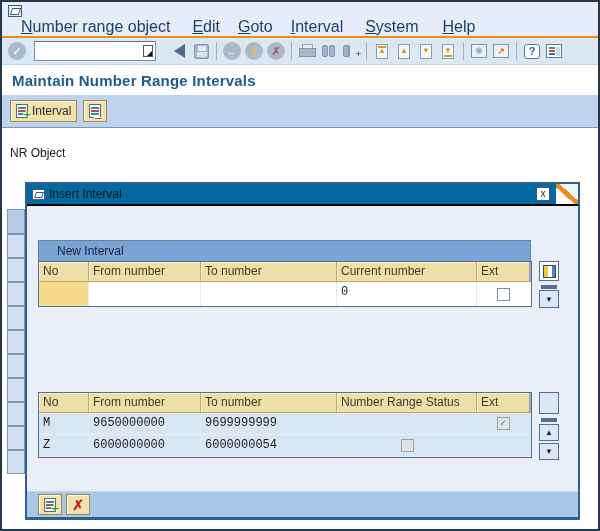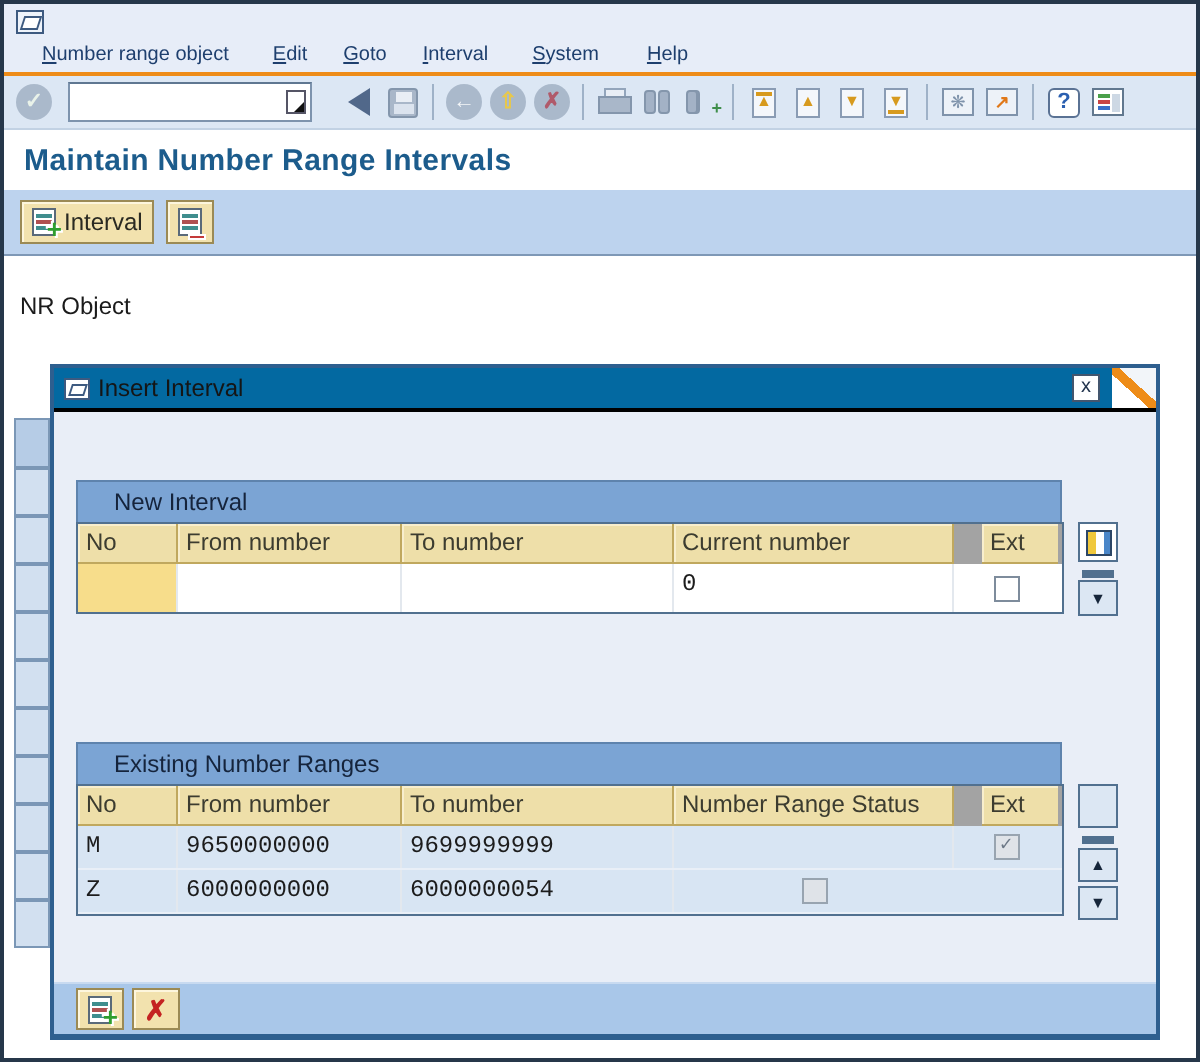--- a/index.html
+++ b/index.html
@@ -7,21 +7,21 @@
   body { font-family:"Liberation Sans", sans-serif; }
   #win {
     position:relative; width:600px; height:531px; background:#ffffff;
     border:2px solid #26374a; overflow:hidden;
   }
   
   .topstrip { position:absolute; left:0; top:0; width:100%; height:16px; background:#e7edf8; }
   .sapicon { position:absolute; left:6px; top:3px; width:14px; height:12px; border:1px solid #3d5a80; background:#eef3fa; }
   .sapicon::after { content:""; position:absolute; left:2px; top:2px; width:7px; height:5px; border:1px solid #3d5a80; transform:skewX(-18deg); background:#fff; }
   .menubar { position:absolute; left:0; top:16px; width:100%; height:18px; background:#e7edf8; display:flex; align-items:center; }
-  .menubar .mitem { color:#1e3f6e; font-size:10px; cursor:default; white-space:nowrap; }
+  .menubar .mitem { color:#1e3f6e; font-size:16px; cursor:default; white-space:nowrap; }
   .menubar .mitem .mn { text-decoration:underline; }
   .m0{margin-left:19px}.m1{margin-left:22px}.m2{margin-left:18px}.m3{margin-left:18px}.m4{margin-left:22px}.m5{margin-left:24px}
   .orangeline { position:absolute; left:0; top:34px; width:100%; height:2px; background:#ee8c18; }
   
   .toolbar { position:absolute; left:0; top:36px; width:100%; height:27px; background:#dce7f4; border-bottom:1px solid #c2d2e4; display:flex; align-items:center; }
   .tbtn { width:22px; height:22px; display:flex; align-items:center; justify-content:center; flex:0 0 auto; }
   .circ { width:18px; height:18px; border-radius:50%; background:#aab9cb; color:#f4f6f8; font-size:11px; line-height:18px; text-align:center; font-weight:bold; }
   .tsep { width:1px; height:18px; background:#9fb2c8; margin:0 4px; flex:0 0 auto; }
   .cmdwrap { position:relative; margin-left:6px; flex:0 0 auto; }
   .cmdfield { width:122px; height:20px; border:1px solid #7d93ad; border-top-color:#5f7791; background:#fff; font-size:11px; padding:1px 16px 1px 3px; font-family:"Liberation Sans",sans-serif; }
@@ -74,21 +74,21 @@
       background:linear-gradient(to top right, #ffffff 42%, #ee8c18 42%, #ee8c18 58%, #f2f5f9 58%); }
   .dticon { width:13px; height:11px; border:1px solid #3d5a80; background:#fff; margin-left:5px; position:relative; flex:0 0 auto; }
   .dticon::after { content:""; position:absolute; left:2px; top:2px; width:6px; height:4px; border:1px solid #3d5a80; transform:skewX(-18deg); }
   .dtitle span { font-size:12px; color:#151515; margin-left:4px; }
   .dclose { position:absolute; right:28px; top:3px; width:14px; height:14px; border:1px solid #43566e; background:#fff; color:#22344e; font-size:10px; line-height:12px; text-align:center; cursor:default; }
   .dbody { position:absolute; left:0; top:24px; right:0; bottom:0; }
   .grphead { position:absolute; height:21px; background:#7ba4d4; color:#15243c; font-size:12px; line-height:21px; padding-left:18px; border:1px solid #5e83ad; border-bottom:none; }
   .tbl { position:absolute; border:1px solid #51708f; background:#a3a3a3; }
   .thr { display:grid; grid-template-columns:50px 112px 136px 140px 52px; height:20px; }
   .thr .th { background:#eedfa9; border-right:1px solid #c0a85e; border-bottom:1px solid #c0a85e; box-shadow:inset 1px 1px 0 #f8eecd; font-size:12px; color:#3c3c30; line-height:19px; padding-left:4px; overflow:hidden; white-space:nowrap; }
-  .thr .th:last-child { border-right:none;margin-left:14px; }
+  .thr .th:last-child { border-right:none; }
   .tdr { display:grid; grid-template-columns:50px 112px 136px 140px 52px; }
   .tdr .td { font-family:"Liberation Mono", monospace; font-size:12px; color:#1c1c1c; padding:3px 0 0 4px; border-right:1px solid #e3e8ee; overflow:hidden; white-space:nowrap; }
   .tdr .td:last-child { border-right:none; display:flex; align-items:center; justify-content:center; padding:0; }
   .newrow { height:24px; background:#fff; }
   .newrow .td.focus { background:#f7dd8b; }
   .exrow { height:22px; background:#d8e5f3; border-bottom:1px solid #e9eff7; }
   .cb { width:13px; height:13px; border:1px solid #7e8c9c; background:#fff; font-size:10px; line-height:11px; text-align:center; color:#6c7886; }
   .cb.dis { background:#dfe3e8; border-color:#98a4b0; }
   .cb.checked::after { content:"\2713"; }
   .sideicon { position:absolute; width:20px; display:flex; align-items:center; justify-content:center; }
@@ -271,23 +271,20 @@
             <span class="cb"></span>
           </div>
         </div>
       </div>
       <div class="sideicon btn3d" style="left:512px;top:53px;height:20px;background:#fff">
         <span class="cfg"></span>
       </div>
       <div class="dash" style="left:514px;top:77px;width:16px"></div>
       <div class="sideicon btn3d arrbtn" style="left:512px;top:82px;height:18px">▼</div>
 
-      <div class="grphead" style="left:11px;top:163px;width:493px">
-        <span>Existing Number Ranges</span>
-      </div>
       <div class="tbl" style="left:11px;top:184px;width:494px">
         <div class="thr">
           <div class="th">No</div>
           <div class="th">From number</div>
           <div class="th">To number</div>
           <div class="th">Number Range Status</div>
           <div class="th">Ext</div>
         </div>
         <div class="tdr exrow">
           <div class="td">M</div>

